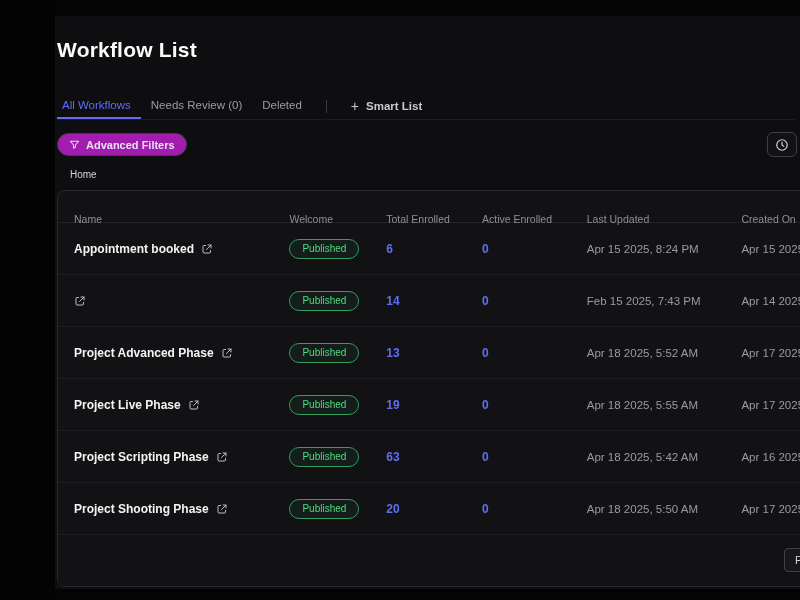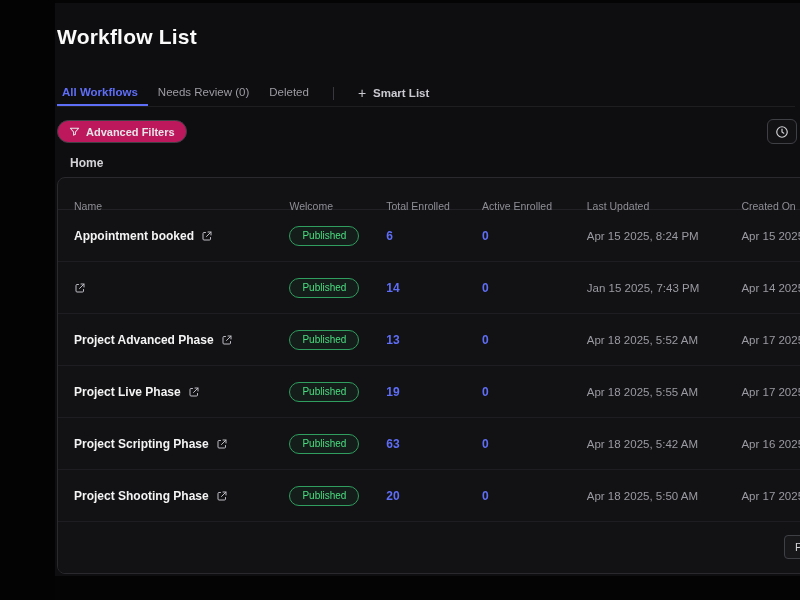--- a/index.html
+++ b/index.html
@@ -8,35 +8,35 @@
     --published-border:#2f9e5f;
   }
   *{box-sizing:border-box;}
   html,body{margin:0;padding:0;}
   body{
     width:800px;height:600px;position:relative;overflow:hidden;
     background:#040405;color:#e4e4e7;
     font-family:"Liberation Sans",sans-serif;font-size:12px;
   }
   .sidebar-strip{position:absolute;left:0;top:0;width:55px;height:600px;background:#030304;}
-  .content{position:absolute;left:55px;top:3px;width:745px;height:573px;background:#0e0e10;}
+  .content{position:absolute;left:55px;top:16px;width:745px;height:573px;background:#0e0e10;}
   .page-title{position:absolute;left:2px;top:22px;margin:0;font-size:21px;font-weight:700;color:#fafafa;letter-spacing:.2px;}
   .tabs-row{position:absolute;left:2px;top:77px;width:738px;height:27px;display:flex;border-bottom:1px solid #1e1e21;}
   .tab{height:100%;line-height:25px;padding:0 10px;font-size:11.5px;color:#9c9ca3;cursor:pointer;white-space:nowrap;}
   .tab:first-child{padding-left:5px;}
-  .tab.active{color:var(--accent);font-weight:700;border-bottom:2px solid var(--accent);text-align:right;}
+  .tab.active{color:var(--accent);font-weight:400;border-bottom:2px solid var(--accent);text-align:right;}
   .tab-divider{width:1px;height:13px;background:#38383e;margin:0 14px;align-self:center;}
   .smart-list{display:flex;align-items:center;gap:7px;color:#c9c9d0;font-weight:600;font-size:11.5px;}
   .plus-glyph{font-size:14px;font-weight:400;color:#c9c9d0;line-height:1;}
   .adv-btn{position:absolute;left:2px;top:117px;height:23px;display:inline-flex;align-items:center;gap:6px;
-    padding:0 11px;border:1px solid #3f3f46;border-radius:12px;background:#be185d;color:#e6e6ea;
+    padding:0 11px;border:1px solid #3f3f46;border-radius:12px;background:#a21caf;color:#e6e6ea;
     font-size:11px;font-weight:700;cursor:pointer;font-family:inherit;}
   .clock-btn{position:absolute;left:712px;top:116px;width:30px;height:25px;border:1px solid #3f3f46;border-radius:6px;
     background:#121214;display:flex;align-items:center;justify-content:center;cursor:pointer;}
-  .breadcrumb{position:absolute;left:15px;top:153px;font-size:12px;color:#d4d4d8;font-weight:bold;}
+  .breadcrumb{position:absolute;left:15px;top:153px;font-size:10px;color:#d4d4d8;}
   .table{position:absolute;left:2px;top:174px;width:829px;border:1px solid #29292e;border-radius:8px;
     background:#121214;overflow:hidden;}
   .thead{display:flex;height:32px;align-items:center;border-bottom:1px solid #222226;}
   .th{font-size:10.5px;color:#8e8e96;padding-left:16px;margin-top:24px;}
   .col0{width:216px;}.col1{width:97px;}.col2{width:96px;}.col3{width:105px;}.col4{width:155px;}.col5{width:160px;}
   .tr{display:flex;height:52px;align-items:center;border-bottom:1px solid #1e1e22;}
   .td{padding-left:16px;display:flex;align-items:center;gap:7px;}
   .row-name{font-size:12px;font-weight:600;color:#f4f4f5;white-space:nowrap;}
   .ext{display:inline-flex;align-items:center;cursor:pointer;}
   .badge{display:inline-flex;align-items:center;justify-content:center;height:20px;padding:0 12px;
@@ -139,21 +139,21 @@
     <div class="td col1">
       <span class="badge">Published</span>
     </div>
     <div class="td col2">
       <span class="num">14</span>
     </div>
     <div class="td col3">
       <span class="num">0</span>
     </div>
     <div class="td col4">
-      <span class="date">Jan 15 2025, 7:43 PM</span>
+      <span class="date">Feb 15 2025, 7:43 PM</span>
     </div>
     <div class="td col5">
       <span class="date">Apr 14 2025</span>
     </div>
   </div>
 
   <div class="tr">
     <div class="td col0">
       <span class="row-name">Project Advanced Phase</span>
       <span class="ext">

